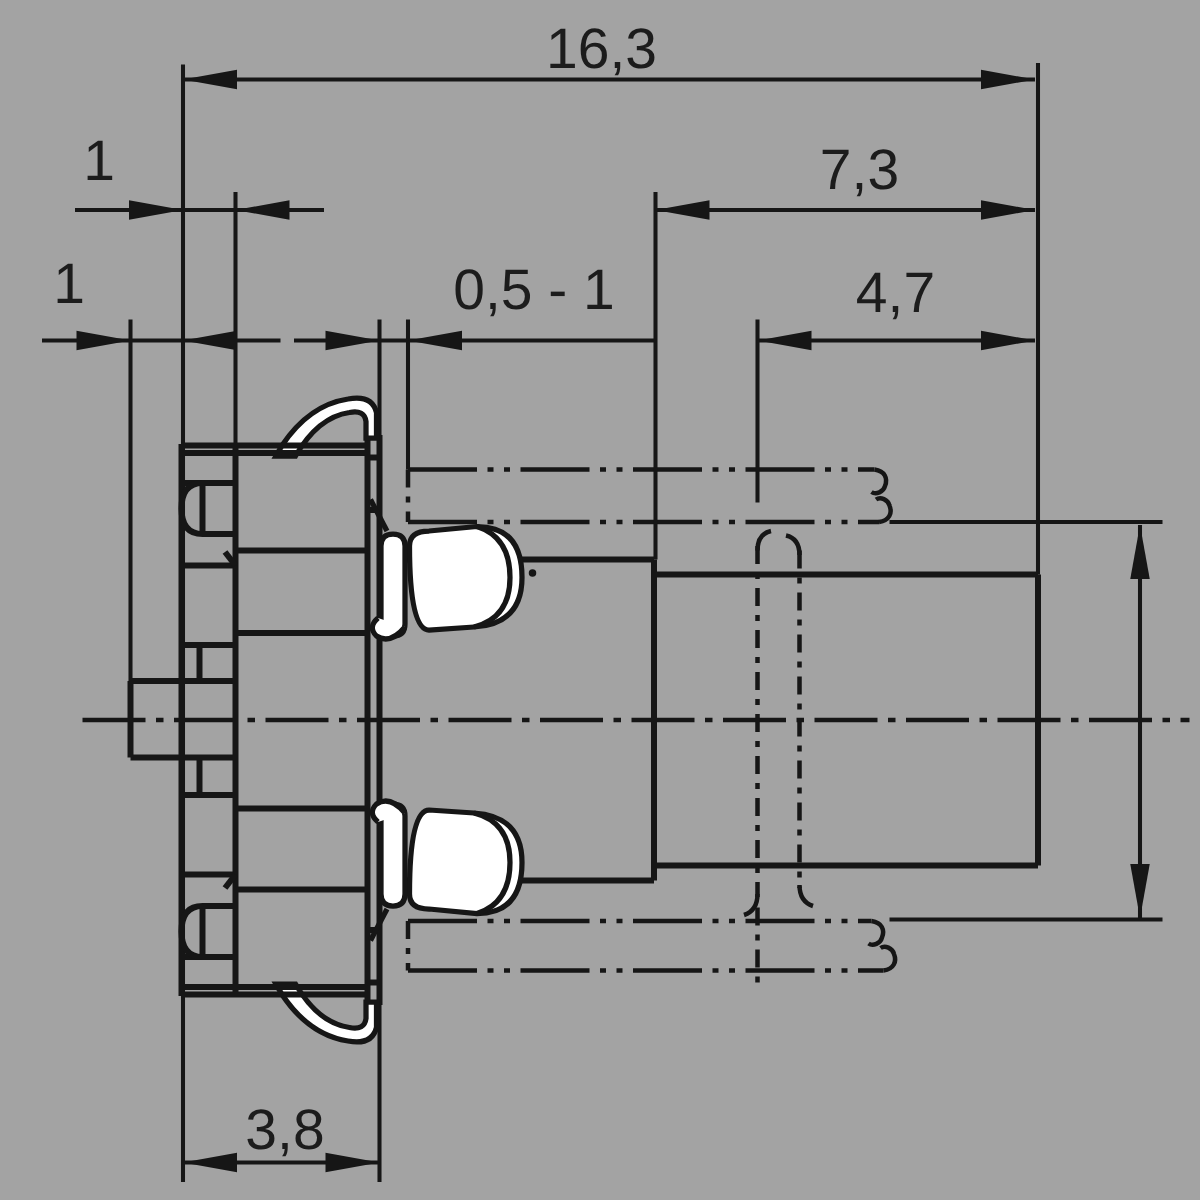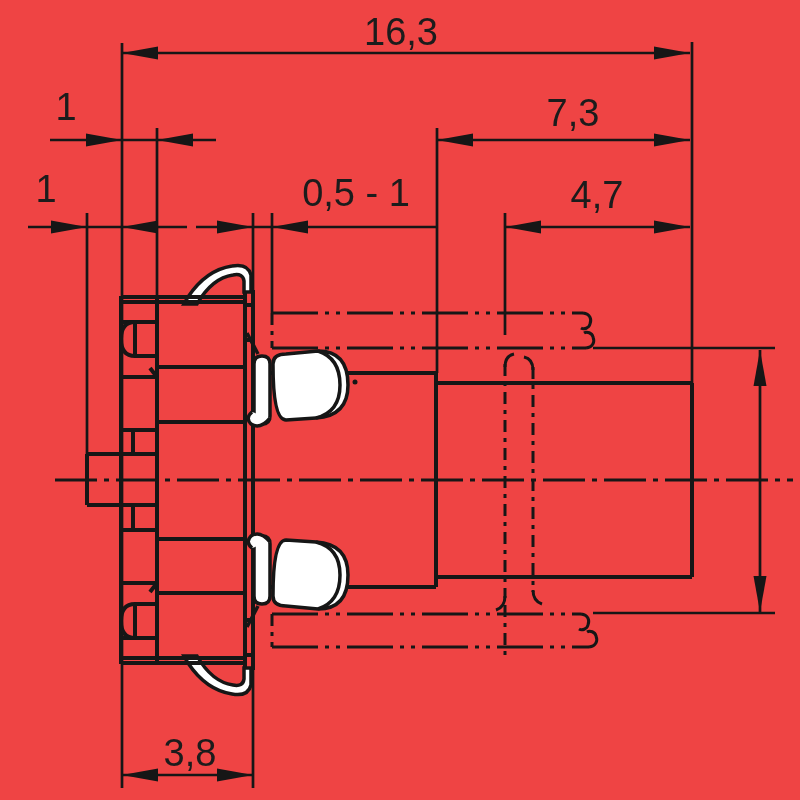--- a/index.html
+++ b/index.html
@@ -8,21 +8,21 @@
     background:#ffffff;
     width:800px;
     height:800px;
     overflow:hidden;
     font-family:"Liberation Sans", sans-serif;
   }
   #drawing-stage{
     position:relative;
     width:800px;
     height:800px;
-    background:#ef4444;
+    background:#a3a3a3;
   }
   svg{display:block}
   .part{stroke:#161616;stroke-width:4;fill:none;stroke-linecap:butt}
   .part-thin{stroke:#161616;stroke-width:3;fill:none}
   .clip{stroke:#161616;stroke-width:3.5;fill:#ffffff}
   .clip-line{stroke:#161616;stroke-width:3.5;fill:none}
   .dim{stroke:#161616;stroke-width:2.7;fill:none}
   .arrow{fill:#161616;stroke:none}
   .phantom{stroke:#161616;stroke-width:3;fill:none;stroke-dasharray:46 7 4 7 4 7}
   .phantom-short{stroke:#161616;stroke-width:3;fill:none;stroke-dasharray:12 6 4 6}

